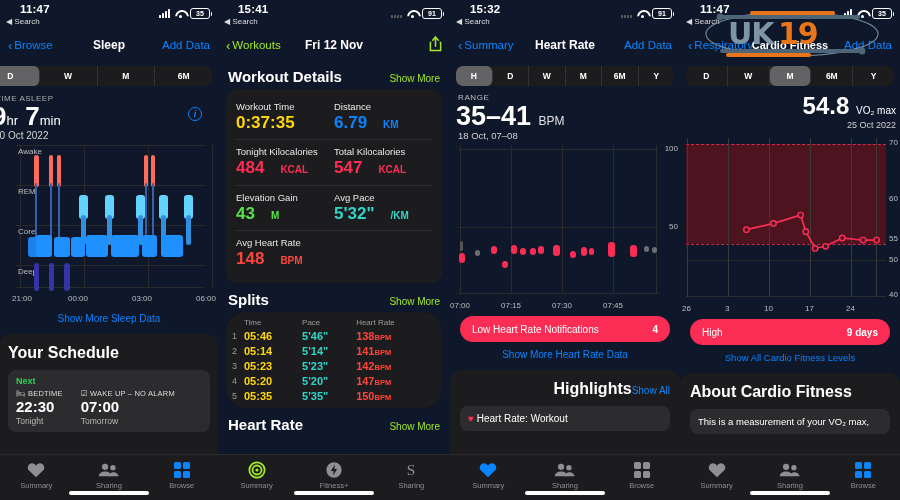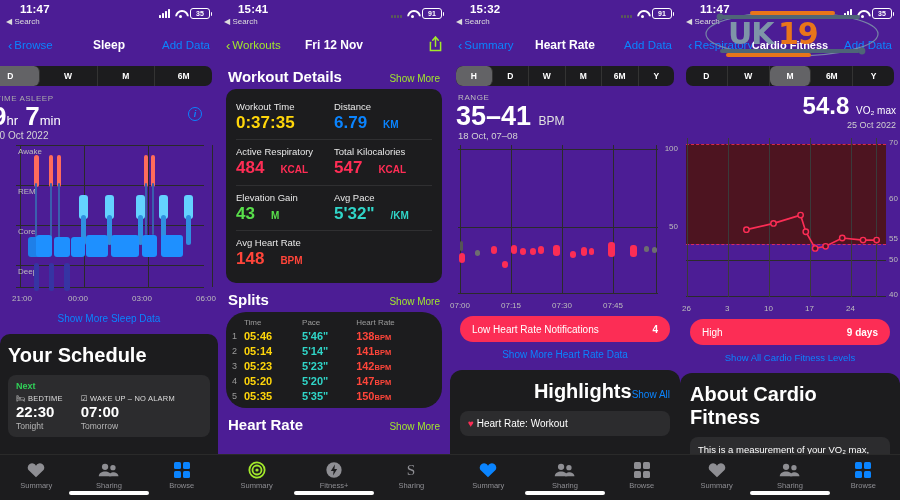--- a/index.html
+++ b/index.html
@@ -1,19 +1,19 @@
 <!DOCTYPE html>
 <html><head>
 <meta charset="utf-8">
 <style>
   * { margin:0; padding:0; box-sizing:border-box; }
   html,body { width:900px; height:500px; background:#000; overflow:hidden; }
   body { font-family:"Liberation Sans", sans-serif; color:#fff; }
   .screen { position:relative; width:900px; height:500px; display:flex; }
-  .panel { position:relative; height:500px; overflow:hidden; background:#4c1d95; }
+  .panel { position:relative; height:500px; overflow:hidden; background:#0f172a; }
   .p1 { width:218px; }
   .p2 { width:232px; }
   .p3 { width:230px; }
   .p4 { width:220px; }
 
   
   .statusbar { height:30px; position:relative; }
   .sb-time { position:absolute; left:20px; top:3px; font-size:11.5px; font-weight:bold; letter-spacing:0.2px; }
   .sb-search { position:absolute; left:6px; top:17px; font-size:8px; color:#dcdcdc; }
   .sb-right { position:absolute; right:8px; top:8px; display:flex; align-items:center; gap:4px; }
@@ -59,21 +59,21 @@
     border-radius:50%; color:#0a84ff; font-size:9px; font-style:italic; text-align:center; line-height:12px; font-weight:bold;}
   .sleepchart { position:relative; height:160px; margin:4px 4px 0 16px; }
   .sc-grid { position:absolute; inset:0; }
   .sc-grid .h { position:absolute; left:0; right:10px; height:1px; background:#2a2a2a; }
   .sc-grid .v { position:absolute; top:0; bottom:18px; width:1px; background:#2a2a2a; }
   .sc-rowlabel { position:absolute; left:2px; font-size:8px; color:#bdbdbd; }
   .sc-xlabel { position:absolute; bottom:2px; font-size:8px; color:#bdbdbd; }
   .sc-bar { position:absolute; border-radius:3px; }
   .showmore-link { text-align:center; font-size:10px; color:#0a84ff; margin-top:8px; }
   .card-sec { background:#1c1c1e; border-radius:10px 10px 0 0; margin-top:10px; padding:10px 8px; height:120px;}
-  .sec-title { font-size:20px; font-weight:bold; }
+  .sec-title { font-size:16px; font-weight:bold; }
   .sched { background:#2c2c2e; border-radius:8px; margin-top:8px; padding:6px 8px; }
   .sched-next { color:#30d158; font-size:9px; font-weight:bold; }
   .sched-row { display:flex; gap:18px; margin-top:3px; }
   .sched-col .hdr { font-size:7.5px; color:#ddd; letter-spacing:.2px; }
   .sched-col .val { font-size:15px; font-weight:bold; line-height:1.15; }
   .sched-col .sub { font-size:8.5px; color:#b6b6b6; }
 
   
   .p2 .navbar .nav-left, .p2 .navbar .nav-right { color:#a2e82b; }
   .sechead { display:flex; justify-content:space-between; align-items:baseline; padding:8px 10px 4px; }
@@ -350,21 +350,21 @@
           <div class="v yellow">0:37:35</div>
         </div>
         <div class="wcell">
           <div class="k">Distance</div>
           <div class="v cyan"><span>6.79</span><u>KM</u></div>
         </div>
       </div>
       <div class="divid"></div>
       <div class="wrow">
         <div class="wcell">
-          <div class="k">Active Respiratory</div>
+          <div class="k">Tonight Kilocalories</div>
           <div class="v pk"><span>484</span><u>KCAL</u></div>
         </div>
         <div class="wcell">
           <div class="k">Total Kilocalories</div>
           <div class="v pk"><span>547</span><u>KCAL</u></div>
         </div>
       </div>
       <div class="divid"></div>
       <div class="wrow">
         <div class="wcell">

